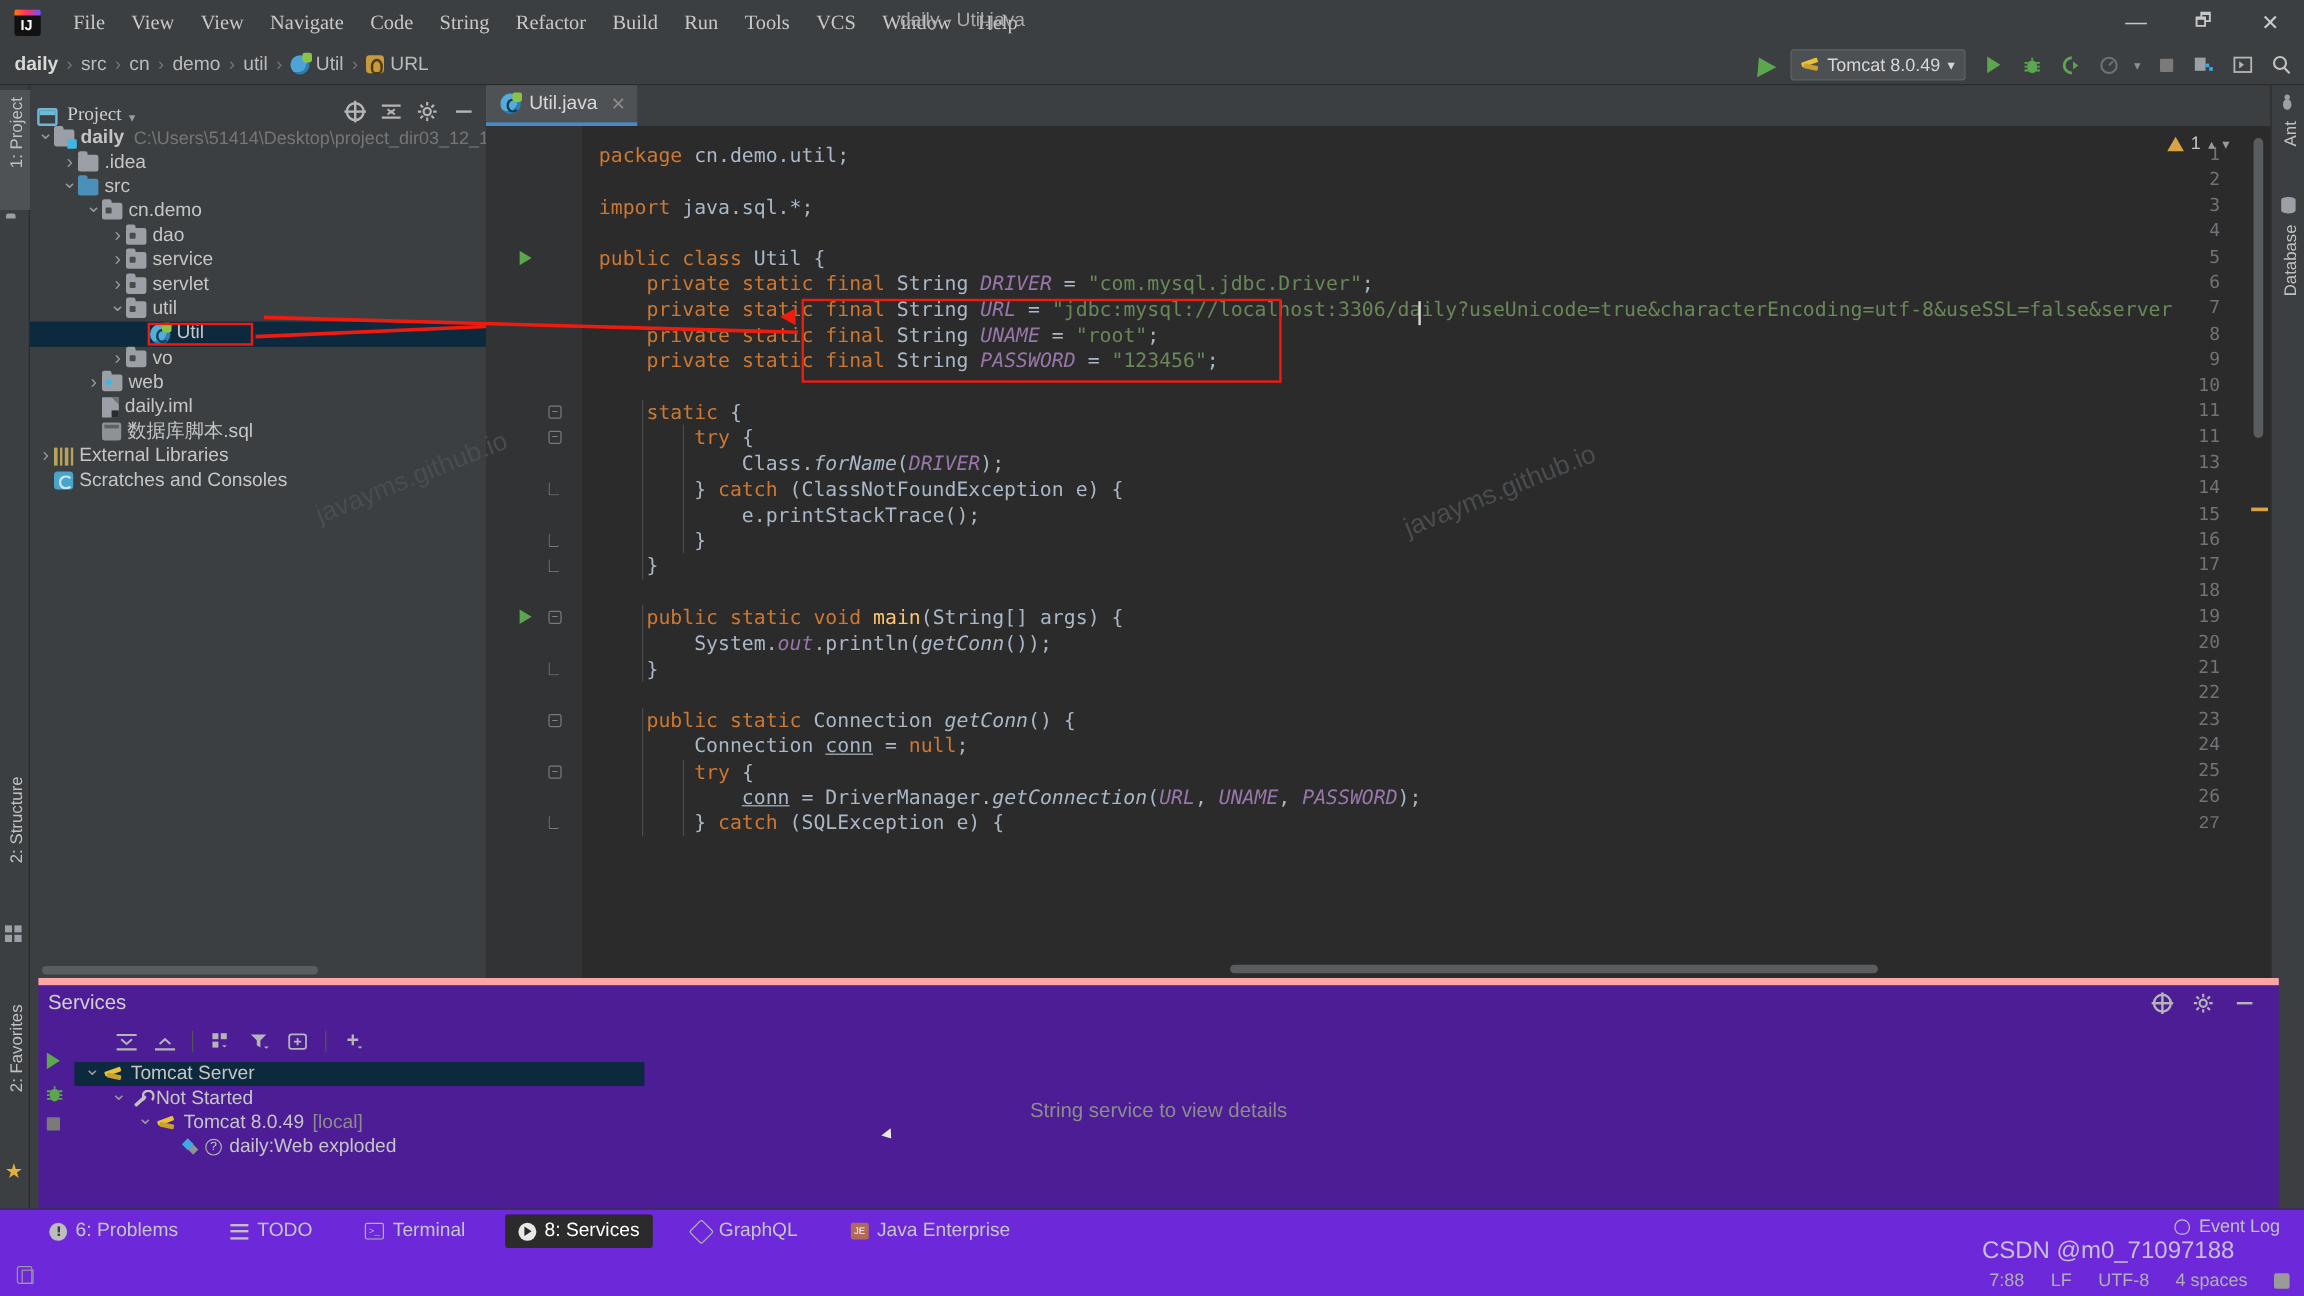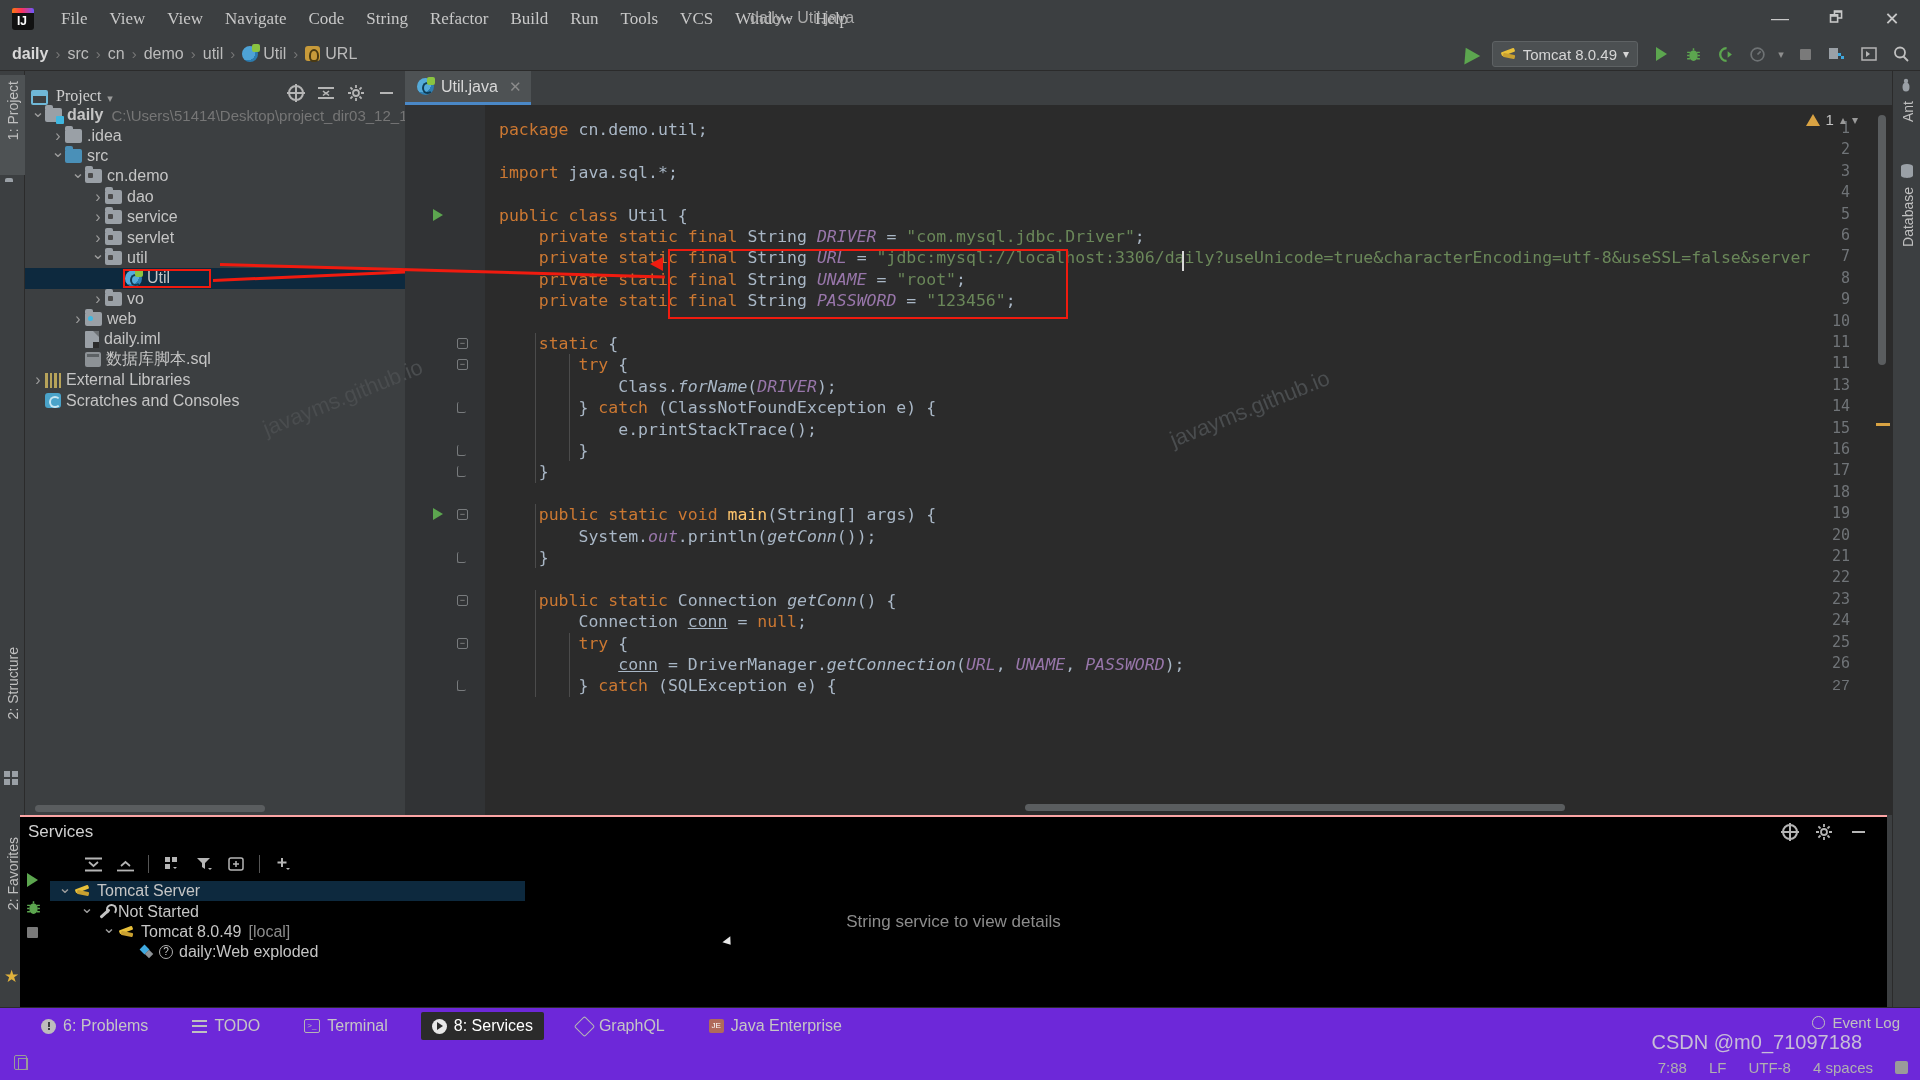--- a/index.html
+++ b/index.html
@@ -141,22 +141,22 @@
   .tri-warn{width:0;height:0;border-left:7px solid transparent;border-right:7px solid transparent;
     border-bottom:12px solid #d9a343;position:relative;}
   .scrollbar-v { position:absolute; right:6px; top:44px; width:8px; height:250px; background:#5a5d5f; border-radius:4px;}
   .ed-hscroll { position:absolute; left:620px; bottom:4px; width:540px; height:7px; background:#5a5d5f; border-radius:4px;}
   .marker-y { position:absolute; right:2px; width:14px; height:3px; background:#d9a343; }
 
   .wmark { position:absolute; color:#4a4d4f; font-size:22px; transform:rotate(-22deg);
     font-family:"Liberation Sans", sans-serif; pointer-events:none; }
 
   
-  .services { position:absolute; left:20px; top:815px; width:1867px; height:192px; background:#000000;
-    border-top:2px solid #fca5a5;}
+  .services { position:absolute; left:32px; top:815px; width:1867px; height:192px; background:#4c1d95;
+    border-top:6px solid #fca5a5;}
   .sv-head{height:30px;display:flex;align-items:center;padding:0 8px;}
   .sv-title{font-size:17px;color:#d0d0d0;}
   .sv-head-ic{margin-left:auto;display:flex;gap:8px;align-items:center;}
   .sv-toolbar{height:34px;display:flex;align-items:center;gap:6px;padding-left:30px;}
   .sv-tb-btn{width:26px;height:24px;display:flex;align-items:center;justify-content:center;color:#b9b9b9;}
   .sv-sep{width:1px;height:18px;background:#555;margin:0 4px;}
   .sv-left-rail{position:absolute;left:0;top:30px;width:30px;bottom:0;}
   .sv-tree{position:absolute;left:30px;top:64px;right:0;bottom:0;}
   .svrow{height:20.4px;display:flex;align-items:center;font-size:16px;color:#c5c5c5;white-space:nowrap;}
   .svrow.sel{background:#0d293e; width:475px;}

